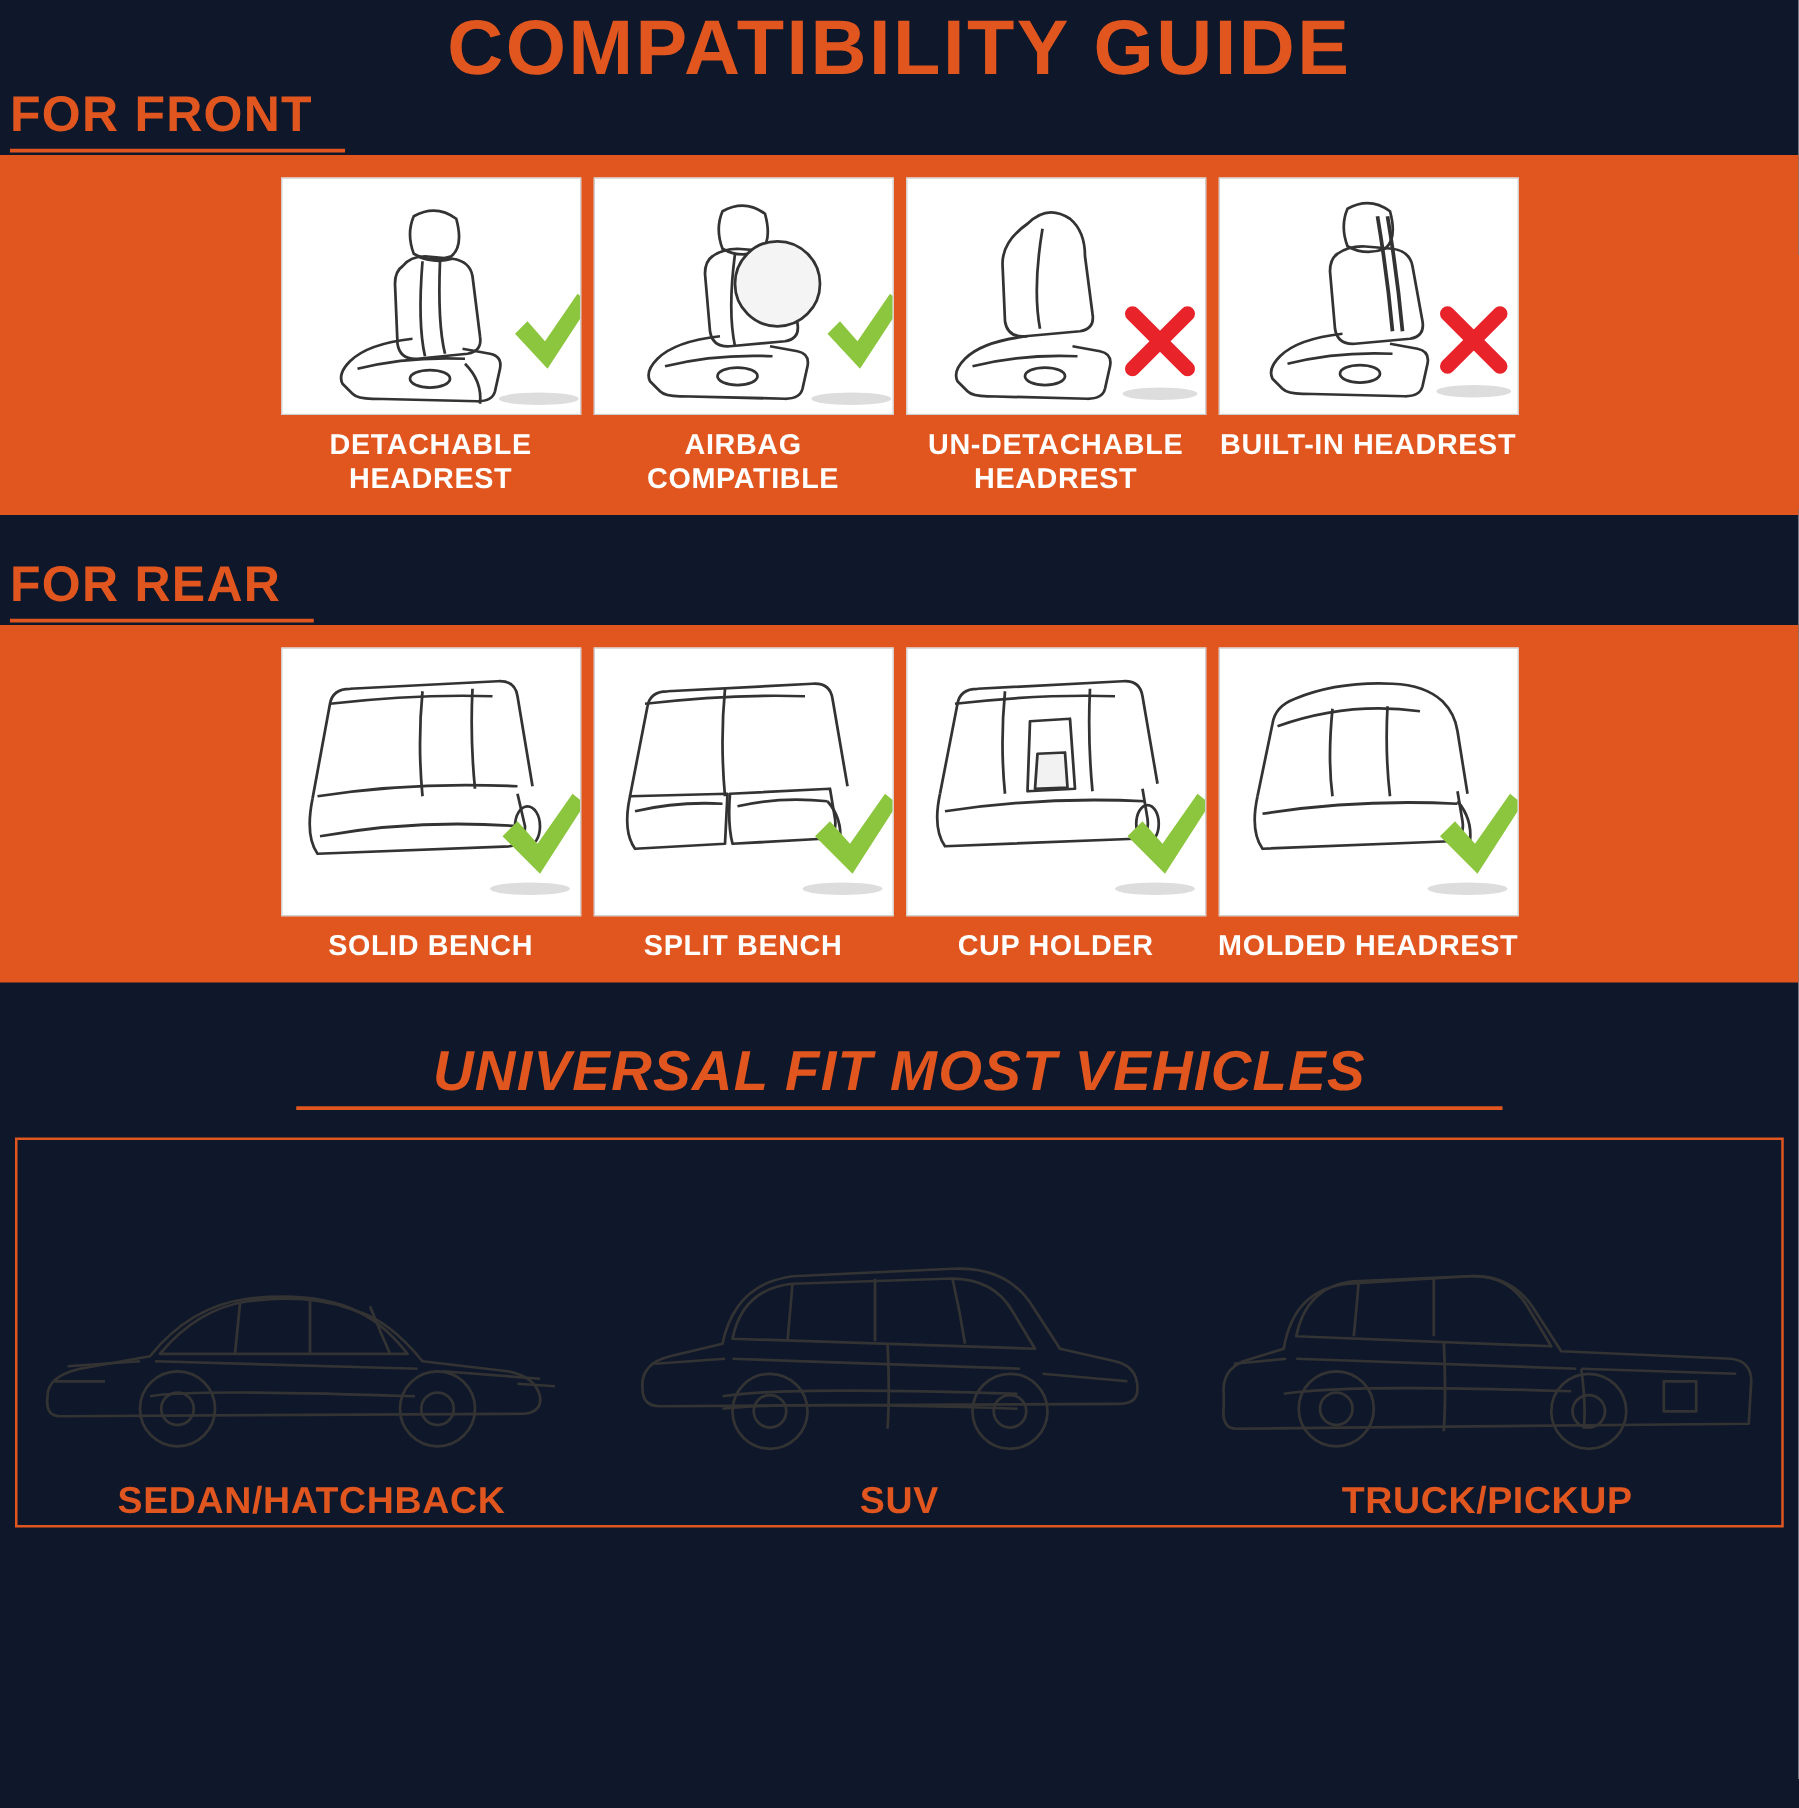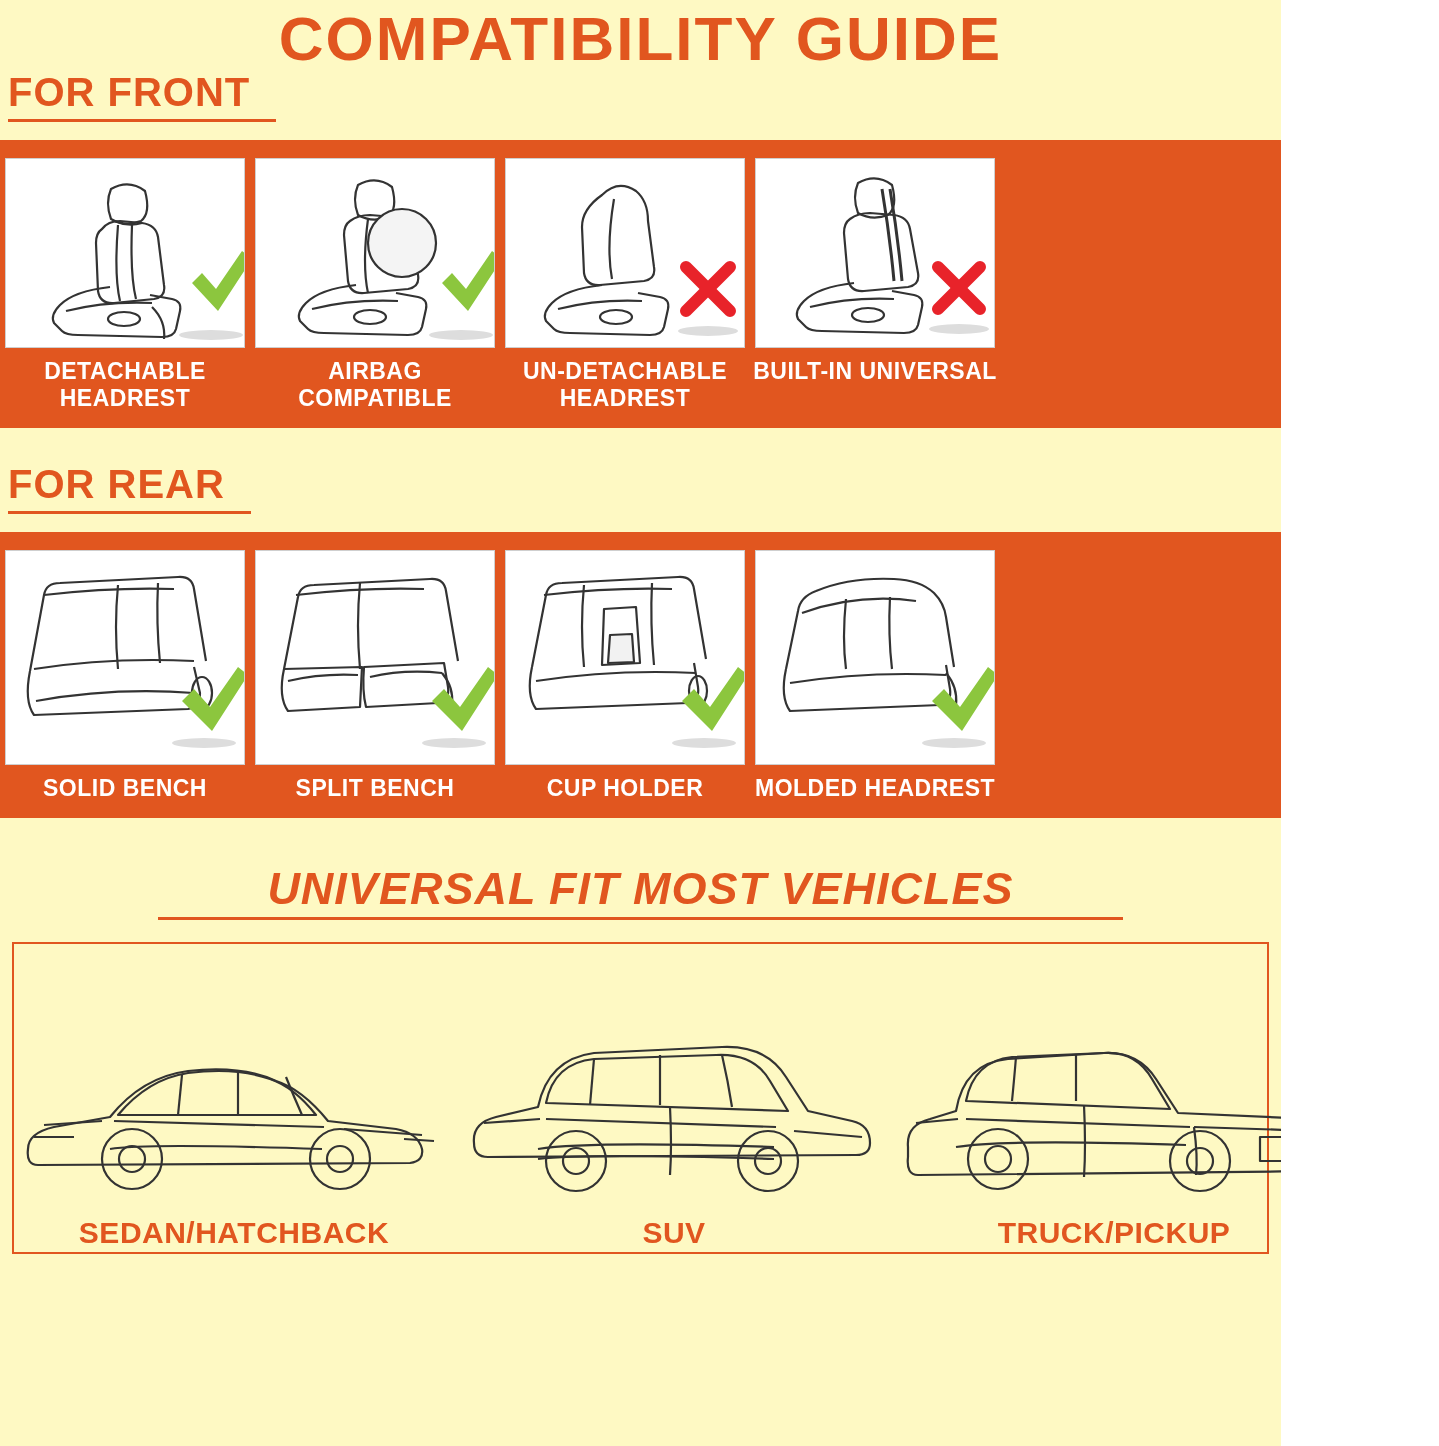--- a/index.html
+++ b/index.html
@@ -4,23 +4,23 @@
 <style>
   * { box-sizing: border-box; }
   html, body {
     margin: 0; padding: 0;
     width: 1439px;
     background: #ffffff;
     font-family: "Liberation Sans", sans-serif;
   }
   .page {
     position: relative;
-    width: 1281px;
+    width: 1439px;
     height: 1446px;
-    background: #fef9c3;
+    background: #0f172a;
     overflow: hidden;
   }
 
   
   .main-title {
     text-align: center;
     color: #e1561f;
     font-size: 62px;
     font-weight: bold;
     letter-spacing: 2px;
@@ -36,24 +36,24 @@
     letter-spacing: 1px;
     display: inline-block;
     border-bottom: 3px solid #e1561f;
     padding: 0 26px 4px 0;
     margin-left: 8px;
   }
 
   
   .band {
     background: #e1561f;
-    margin-top: 18px;
+    margin-top: 2px;
     padding: 18px 0 16px 0;
     display: flex;
-    justify-content: flex-start;
+    justify-content: center;
     align-items: flex-start;
   }
   .card {
     width: 250px;
     display: flex;
     flex-direction: column;
     align-items: center;
   }
   .card-img {
     width: 240px;
@@ -203,21 +203,21 @@
               <path d="M54 148 q40 -10 84 -8"></path>
               <ellipse cx="112" cy="156" rx="16" ry="7"></ellipse>
             </g>
             <g stroke="#e8232a" stroke-width="12" stroke-linecap="round">
               <path d="M182 108 l42 42"></path>
               <path d="M224 108 l-42 42"></path>
             </g>
             <ellipse cx="203" cy="170" rx="30" ry="5" fill="#dddddd"></ellipse>
           </svg>
         </div>
-        <div class="card-label">BUILT-IN UNIVERSAL</div>
+        <div class="card-label">BUILT-IN HEADREST</div>
       </div>
 
     </div>
   </div>
 
   <div style="margin-top:34px;">
     <div class="section-head">FOR REAR</div>
 
     <div class="band rear">
 

